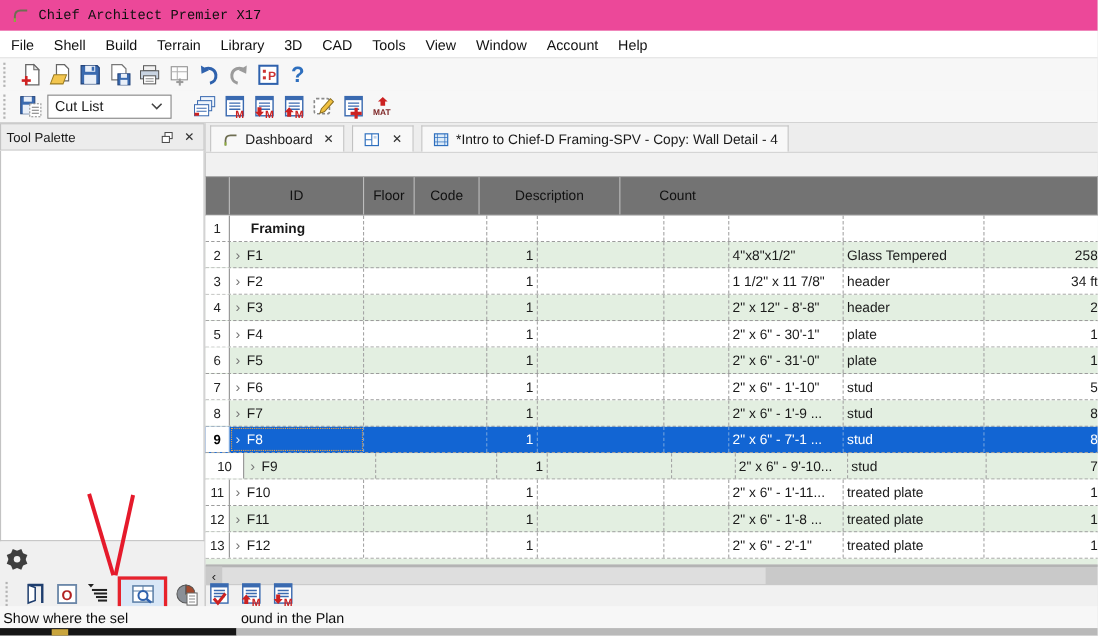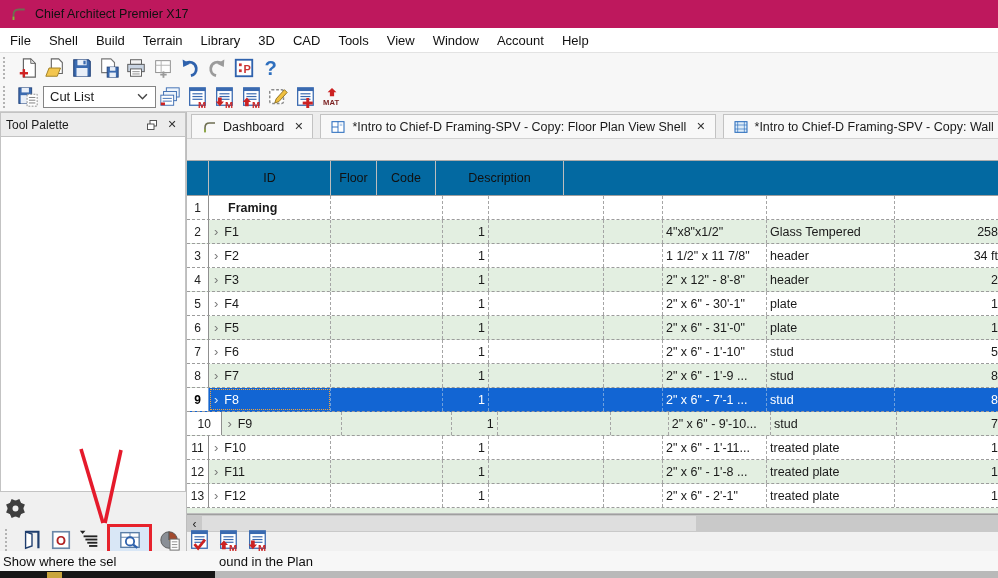--- a/index.html
+++ b/index.html
@@ -1,33 +1,33 @@
 <!DOCTYPE html>
 <html><head>
 <meta charset="utf-8">
 <style>
   html,body{margin:0;padding:0;background:#dcdcdc;}
   #app{position:relative;width:998px;height:578px;background:#f1f1f1;overflow:hidden;
        font-family:"Liberation Sans",sans-serif;color:#1a1a1a;}
   
-  .titlebar{position:absolute;left:0;top:0;width:100%;height:28px;background:#be185d;
-            display:flex;align-items:center;padding-left:9px;box-sizing:border-box;gap:8px;}
+  .titlebar{position:absolute;left:0;top:0;width:100%;height:28px;background:#ec4899;
+            display:flex;align-items:center;padding-left:9px;box-sizing:border-box;gap:8px;font-family:Liberation Mono, monospace;}
   .titlebar .ttext{font-size:12.5px;color:#111;}
   .menubar{position:absolute;left:0;top:28px;width:100%;height:24px;background:#fff;
            display:flex;align-items:center;padding-left:1px;box-sizing:border-box;}
   .mitem{font-size:13px;padding:3px 9px;color:#111;cursor:default;}
   .toolbar{position:absolute;left:0;width:100%;height:30px;background:#f7f7f7;display:flex;
            align-items:center;box-sizing:border-box;}
   .tb1{top:52px;border-top:1px solid #e3e3e3;}
   .tb2{top:82px;border-bottom:1px solid #cfcfcf;}
   .grip{width:6px;height:22px;border-left:2px dotted #b3b3b3;margin:0 3px 0 3px;}
   .tbtn{width:27px;height:27px;display:flex;align-items:center;justify-content:center;flex:0 0 auto;}
   .tbtn svg{width:22px;height:22px;}
   .combo{width:113px;height:22px;background:#fff;border:1px solid #848484;display:flex;
-         align-items:center;font-size:13px;padding-left:6px;box-sizing:border-box;margin:0 0 0 2px;}
+         align-items:center;font-size:13px;padding-left:6px;box-sizing:border-box;margin:0 16px 0 2px;}
   .combo .cval{flex:1;}
   .combo .cv{margin-right:7px;display:flex;}
   
   .leftpanel{position:absolute;left:0;top:112px;width:186px;height:440px;background:#f0f0f0;}
   .phead{height:25px;background:#ececec;border:1px solid #c3c3c3;display:flex;align-items:center;
          padding:0 5px;box-sizing:border-box;font-size:12px;gap:4px;}
   .phead .ptitle{flex:1;}
   .phead .pbtn{width:16px;height:16px;display:flex;align-items:center;justify-content:center;color:#333;font-size:11px;}
   .phead .pbtn svg{width:12px;height:12px;}
   .pbody{position:absolute;left:0;top:25px;width:186px;height:355px;background:#fff;
@@ -55,21 +55,21 @@
   .tabbar{height:26px;background:#ededed;border-bottom:1px solid #d2d2d2;display:flex;
           align-items:flex-end;padding-left:4px;overflow:hidden;white-space:nowrap;}
   .tab{height:24px;background:#f8f8f8;border:1px solid #c2c2c2;border-bottom:none;display:flex;
        align-items:center;gap:6px;padding:0 9px;font-size:12.5px;margin-right:7px;flex:0 0 auto;box-sizing:border-box;}
   .tab svg{width:16px;height:16px;}
   .tabclose{font-size:11px;color:#333;margin-left:4px;}
   .viewtitle{height:22px;background:#f8f8f8;border-bottom:1px solid #cdcdcd;font-size:12.5px;
              display:flex;align-items:center;padding-left:6px;color:#111;}
   
   .tablewrap{position:absolute;left:0;top:48px;width:812px;background:#fff;}
-  .thead{display:flex;height:34px;background:#0369a1;border-top:1px solid #ababab;border-bottom:1px solid #9f9f9f;}
+  .thead{display:flex;height:34px;background:#737373;border-top:1px solid #ababab;border-bottom:1px solid #9f9f9f;}
   .hc{display:flex;align-items:center;justify-content:center;font-size:12.5px;color:#111;
       border-right:1px solid #bdbdbd;box-sizing:border-box;height:100%;}
   .row{display:flex;height:24px;border-bottom:1px dashed #9c9c9c;background:#fff;box-sizing:border-box;}
   .row.green{background:#e3efe1;}
   .row.selected{background:#1265d3;color:#fff;}
   .cell{display:flex;align-items:center;font-size:12.5px;border-right:1px dashed #a5a5a5;
         box-sizing:border-box;height:100%;overflow:hidden;white-space:nowrap;}
   .row.selected .cell{border-right-color:#6fa0dc;}
   .cnum{justify-content:center;background:#fff;color:#222;font-size:12px;border-right:1px solid #8f8f8f;}
   .row.selected .cnum{color:#000;font-weight:bold;}
@@ -421,21 +421,20 @@
         </div>
         <div class="tab">
           <span style="display: flex;">
             <svg viewBox="0 0 24 24">
               <rect x="3" y="4" width="18" height="16" fill="#fff" stroke="#2e6fbe" stroke-width="1.6"></rect>
               <line x1="12" y1="4" x2="12" y2="20" stroke="#2e6fbe" stroke-width="1.4"></line>
               <line x1="3" y1="12" x2="12" y2="12" stroke="#2e6fbe" stroke-width="1.4"></line>
               <rect x="14.5" y="7" width="4" height="3.5" fill="#bcd2ec"></rect>
             </svg>
           </span>
-          <span>*Intro to Chief-D Framing-SPV - Copy: Floor Plan View Shell</span>
           <span class="tabclose">✕</span>
         </div>
         <div class="tab">
           <span style="display: flex;">
             <svg viewBox="0 0 24 24">
               <rect x="3" y="4" width="18" height="16" fill="#dcebf8" stroke="#2e6fbe" stroke-width="1.6"></rect>
               <line x1="3" y1="9" x2="21" y2="9" stroke="#2e6fbe"></line>
               <line x1="3" y1="15" x2="21" y2="15" stroke="#2e6fbe"></line>
               <line x1="7" y1="4" x2="7" y2="20" stroke="#2e6fbe"></line>
               <line x1="17" y1="4" x2="17" y2="20" stroke="#2e6fbe"></line>
@@ -444,20 +443,21 @@
           <span>*Intro to Chief-D Framing-SPV - Copy: Wall Detail - 4</span>
         </div>
       </div>
     <div class="tablewrap">
       <div class="thead" id="thead">
           <div class="hc" style="width: 22px;"></div>
           <div class="hc" style="width: 122px;">ID</div>
           <div class="hc" style="width: 46px;">Floor</div>
           <div class="hc" style="width: 59px;">Code</div>
           <div class="hc" style="width: 128px;">Description</div>
+          <div class="hc" style="width: 104px; border-right: none;">Count</div>
         </div>
       <div id="tbody">
           <div class="row">
             <div class="cell cnum" style="width: 22px;">1</div>
             <div class="cell cid groupcell" style="width: 122px;">
               <span>Framing</span>
             </div>
             <div class="cell" style="width: 112px;"></div>
             <div class="cell r-right" style="width: 46px;"></div>
             <div class="cell" style="width: 115px;"></div>

